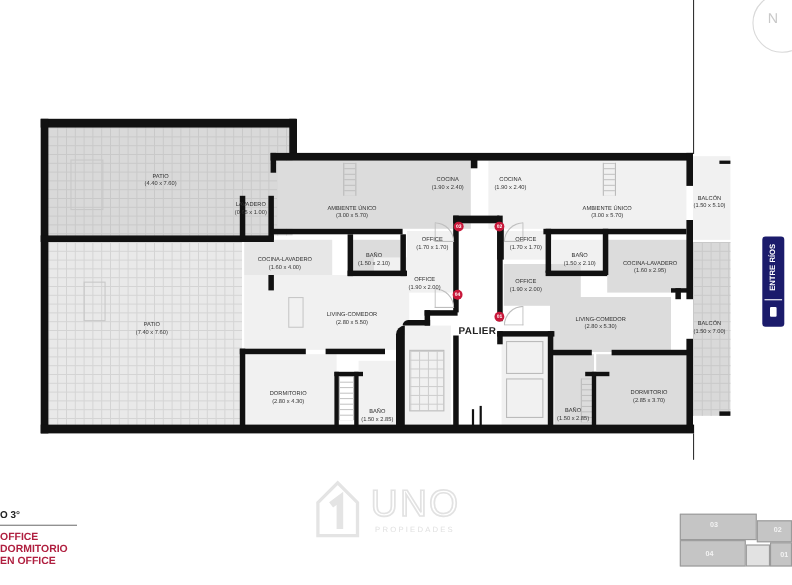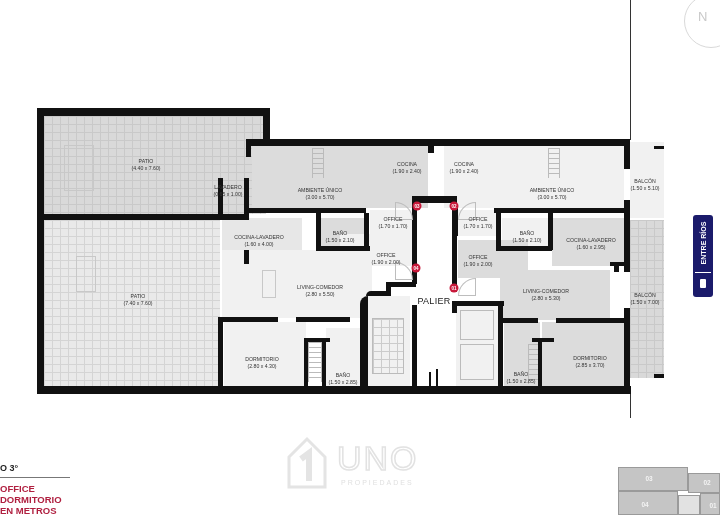--- a/index.html
+++ b/index.html
@@ -7,21 +7,21 @@
   .abs{position:absolute;text-align:center;}
   .room{position:absolute;box-sizing:border-box;}
   .g1{background:#dcdcdc;}
   .g2{background:#e7e7e7;}
   .g3{background:#f1f1f1;}
   .grid{background-color:#e9e9e9;background-image:linear-gradient(#d4d4d4 1px,transparent 1px),linear-gradient(90deg,#d4d4d4 1px,transparent 1px);background-size:8px 8px;}
   .grid-dark{background-color:#d9d9d9;background-image:linear-gradient(#c9c9c9 1px,transparent 1px),linear-gradient(90deg,#c9c9c9 1px,transparent 1px);background-size:8px 8px;}
   .wall{position:absolute;background:#111;}
   .lbl{position:absolute;text-align:center;font-size:5.2px;line-height:6.5px;color:#333;transform:translate(-50%,-50%);white-space:nowrap;}
   .badge{position:absolute;width:9px;height:9px;border-radius:50%;background:#c8183a;color:#fff;font-size:4.5px;line-height:9px;text-align:center;font-weight:bold;transform:translate(-50%,-50%);}
-  .palier{position:absolute;font-size:9px;font-weight:normal;color:#222;transform:translate(-50%,-50%);letter-spacing:0.3px;}
+  .palier{position:absolute;font-size:9px;font-weight:bold;color:#222;transform:translate(-50%,-50%);letter-spacing:0.3px;}
   .compass{position:absolute;left:684px;top:-6px;width:52px;height:52px;border:1px solid #d9d9d9;border-radius:50%;}
   .compass span{position:absolute;left:13px;top:14px;font-size:13px;color:#c9c9c9;}
   .street{position:absolute;left:693px;top:215px;width:20px;height:82px;background:#1b1b6b;border-radius:3px;}
   .street .txt{position:absolute;left:10px;top:28px;transform:translate(-50%,-50%) rotate(-90deg);color:#fff;font-size:7px;font-weight:bold;white-space:nowrap;}
   .street .sep{position:absolute;left:2px;right:2px;top:57px;height:1px;background:#fff;}
   .street .arrow{position:absolute;left:7px;top:64px;width:6px;height:9px;background:#fff;border-radius:1px;}
   .stairs{background-image:linear-gradient(#bbb 1px,transparent 1px);background-size:100% 5px;border-left:1px solid #bbb;border-right:1px solid #bbb;}
   .door-arc{position:absolute;border:1px solid #bdbdbd;border-radius:0 100% 0 0;}
   .floor-title{position:absolute;left:0;top:463px;font-size:9px;font-weight:bold;color:#222;}
   .floor-rule{position:absolute;left:0;top:477px;width:70px;height:1px;background:#777;}
@@ -240,21 +240,21 @@
   <div class="txt">ENTRE RÍOS</div>
   <div class="sep"></div>
   <div class="arrow"></div>
 </div>
 
 <div class="floor-title">O 3°</div>
 <div class="floor-rule"></div>
 <div class="measure">
   <div>OFFICE</div>
   <div>DORMITORIO</div>
-  <div>EN METROS</div>
+  <div>EN OFFICE</div>
 </div>
 
 <div class="logo">
   <svg width="155" height="58" viewBox="0 0 155 58">
     <path d="M4 22 L22 4 L40 22 L40 52 L4 52 Z" fill="none" stroke="#e4e4e4" stroke-width="3"></path>
     <path d="M16 24 L24 18 L24 46" fill="none" stroke="#e4e4e4" stroke-width="6"></path>
   </svg>
   <div class="abs" style="left:52px;top:4px;font-size:34px;color:#fff;-webkit-text-stroke:1.5px #e2e2e2;letter-spacing:2px;">UNO</div>
   <div class="abs" style="left:56px;top:44px;font-size:7px;color:#e0e0e0;letter-spacing:2px;">PROPIEDADES</div>
 </div>

